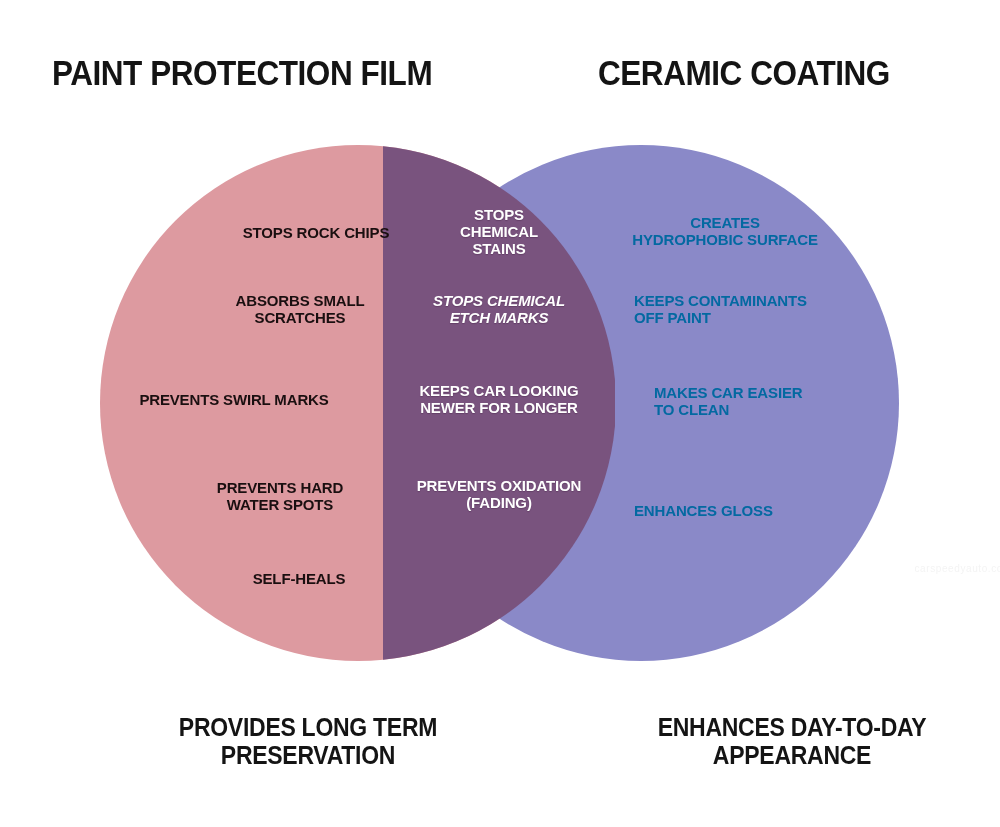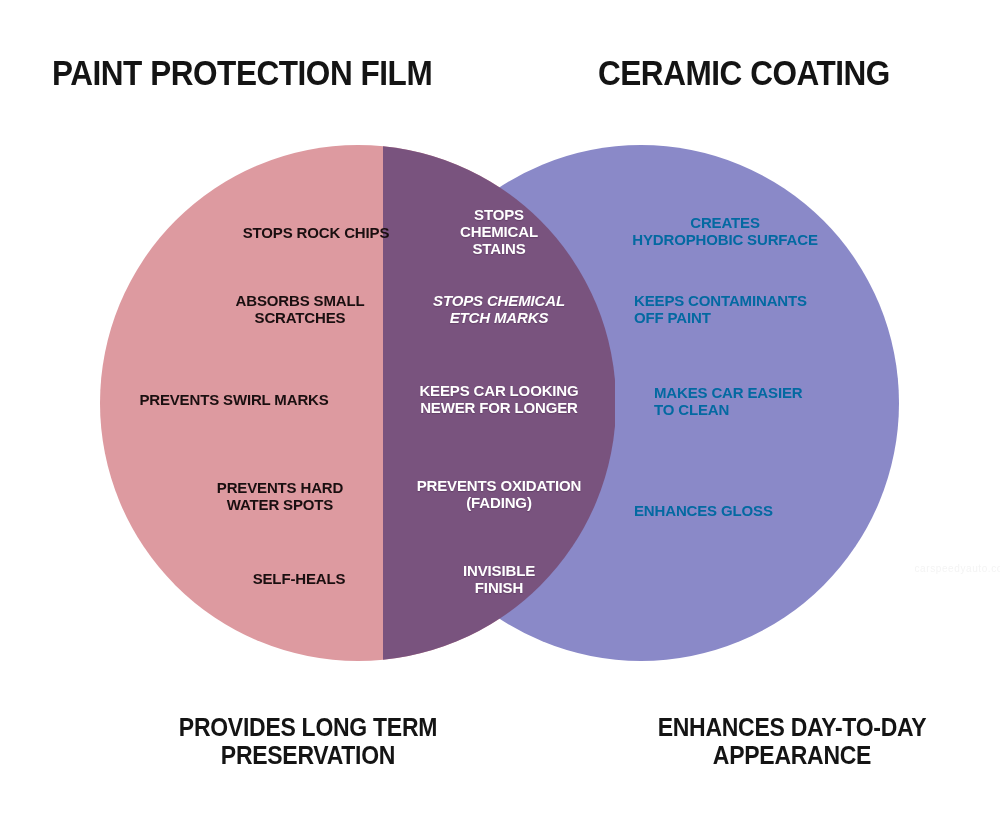--- a/index.html
+++ b/index.html
@@ -170,21 +170,20 @@
   <div class="item side-left" id="item-l1">STOPS ROCK CHIPS</div>
   <div class="item side-left" id="item-l2">ABSORBS SMALL<br>SCRATCHES</div>
   <div class="item side-left" id="item-l4">PREVENTS HARD<br>WATER SPOTS</div>
   <div class="item side-left" id="item-l3">PREVENTS SWIRL MARKS</div>
   <div class="item side-left" id="item-l5">SELF-HEALS</div>
 
   <div class="item center" id="item-c1">STOPS<br>CHEMICAL<br>STAINS</div>
   <div class="item center" id="item-c2">STOPS CHEMICAL<br>ETCH MARKS</div>
   <div class="item center" id="item-c3">KEEPS CAR LOOKING<br>NEWER FOR LONGER</div>
   <div class="item center" id="item-c4">PREVENTS OXIDATION<br>(FADING)</div>
-  <div class="item center" id="item-c5">INVISIBLE<br>FINISH</div>
 
   <div class="item side-right" id="item-r1">CREATES<br>HYDROPHOBIC SURFACE</div>
   <div class="item side-right" id="item-r3">MAKES CAR EASIER<br>TO CLEAN</div>
   <div class="item side-right" id="item-r2">KEEPS CONTAMINANTS<br>OFF PAINT</div>
   <div class="item side-right" id="item-r4">ENHANCES GLOSS</div>
 
   <div class="caption" id="caption-left">PROVIDES LONG TERM<br>PRESERVATION</div>
   <div class="caption" id="caption-right">ENHANCES DAY-TO-DAY<br>APPEARANCE</div>
 
   <div id="watermark">carspeedyauto.co</div>

